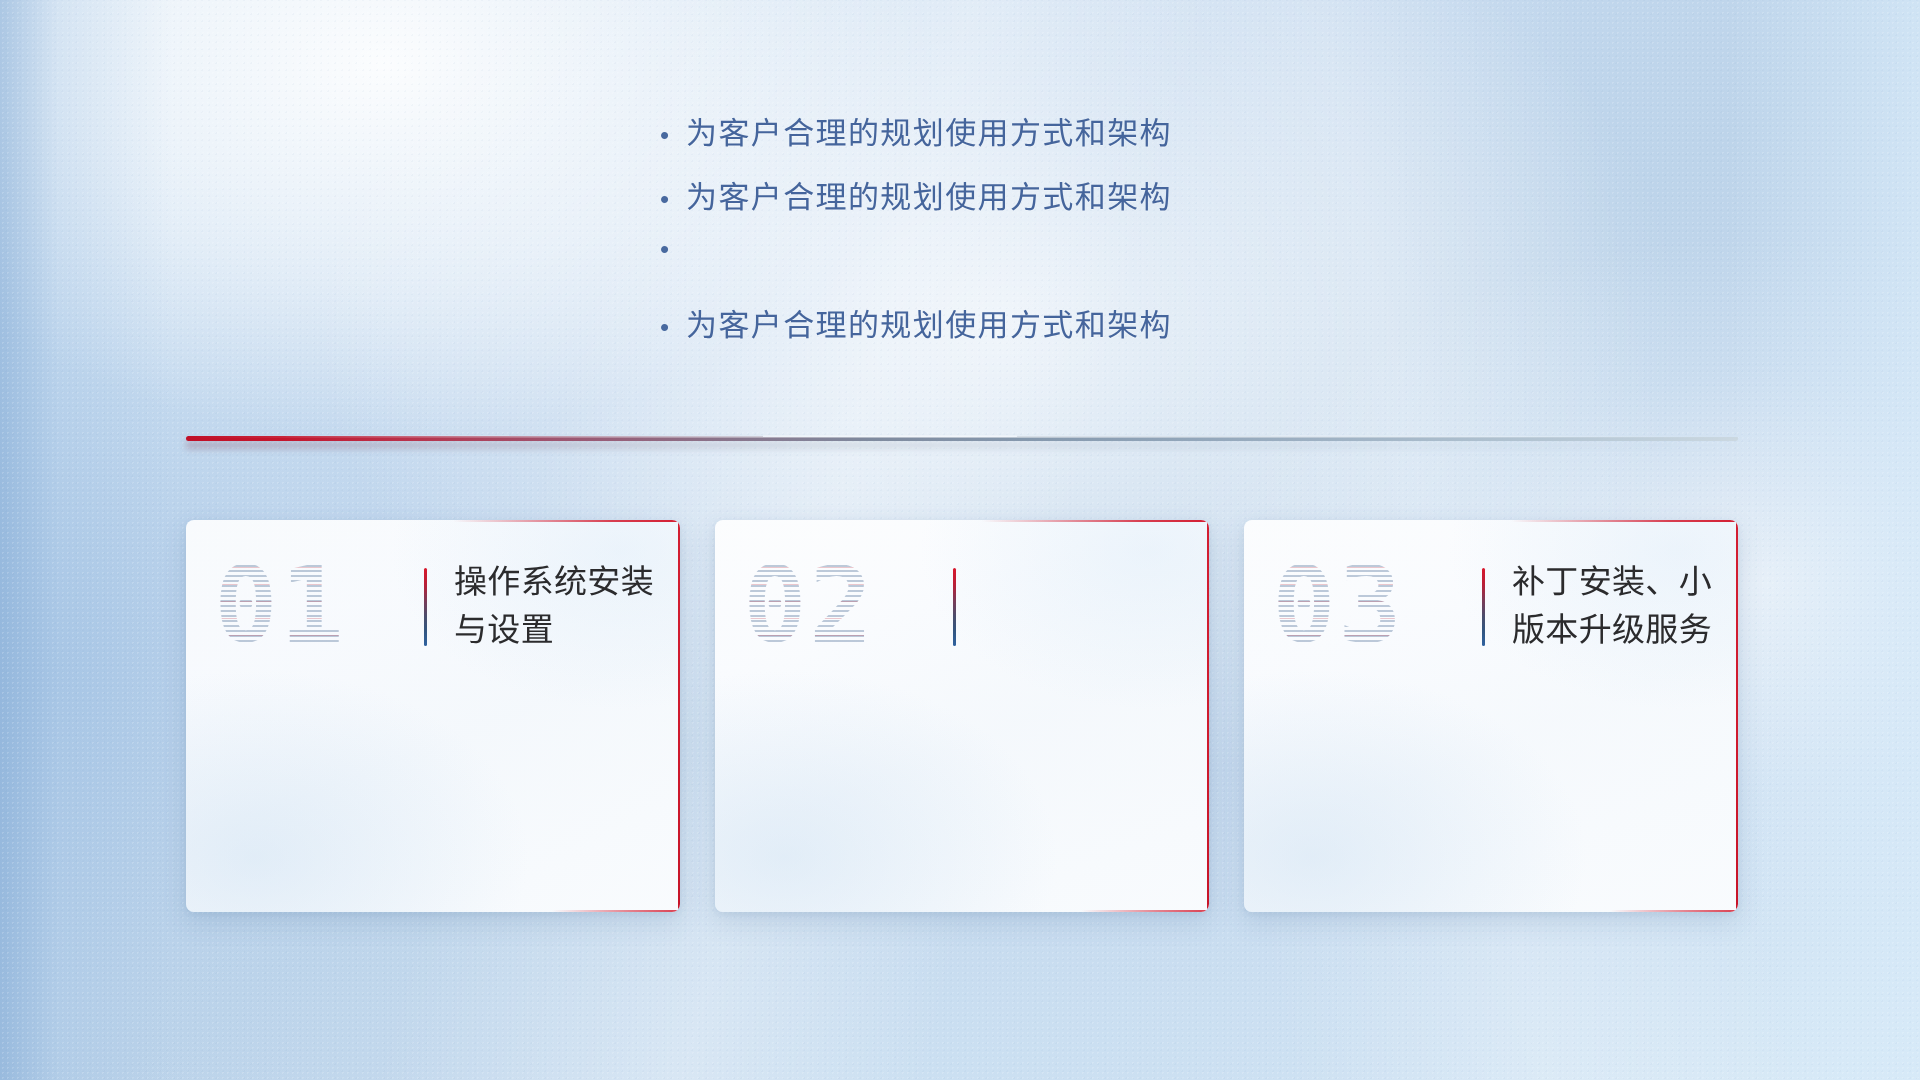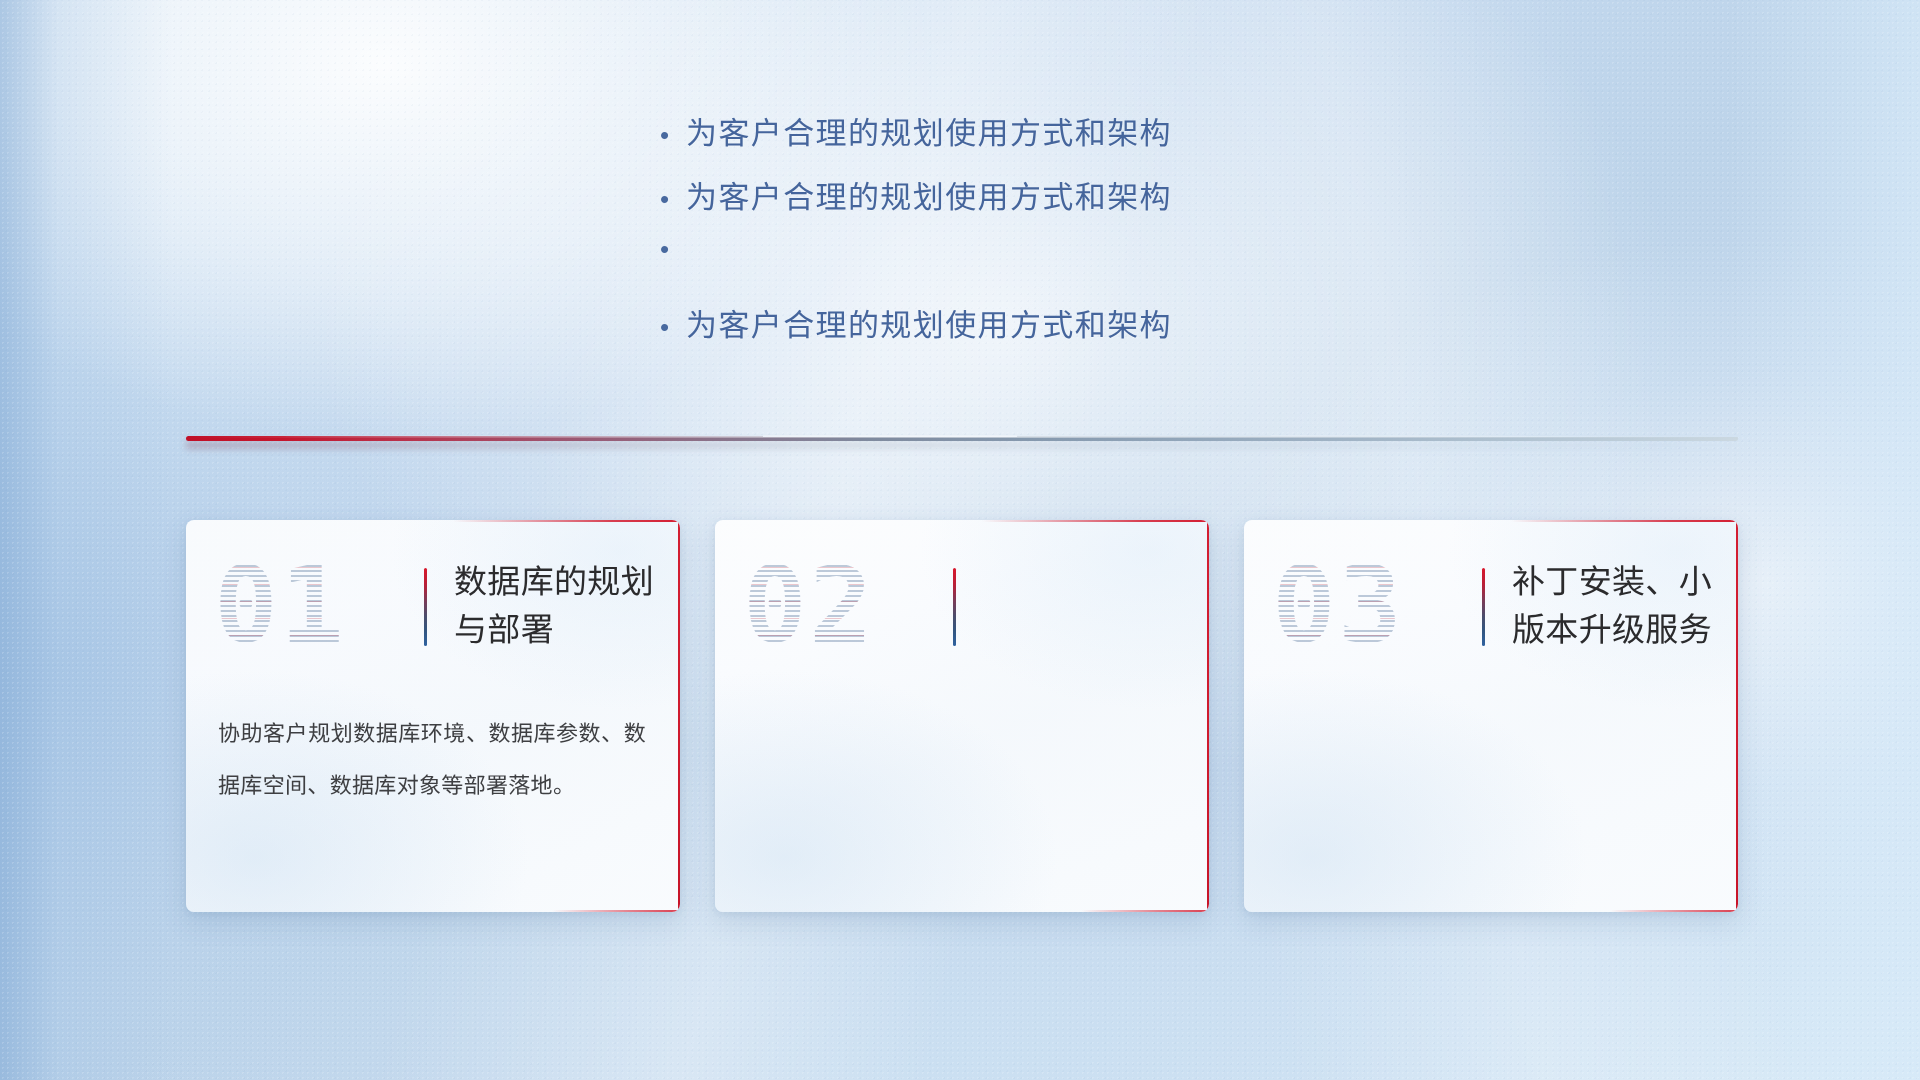--- a/index.html
+++ b/index.html
@@ -327,23 +327,22 @@
 
     <div class="card">
       <div class="card-inner-tint"></div>
       <div class="card-accent"></div>
       <div class="card-accent-top"></div>
       <div class="card-accent-bottom"></div>
       <div class="card-head">
         <div class="card-num">01</div>
         <div class="card-num-frag">01</div>
         <div class="card-rule"></div>
-        <div class="card-title">数据库的规划与部署</div>
+        <div class="card-title">操作系统安装与设置</div>
       </div>
-      <div class="card-body">协助客户规划数据库环境、数据库参数、数据库空间、数据库对象等部署落地。</div>
     </div>
 
     <div class="card">
       <div class="card-inner-tint"></div>
       <div class="card-accent"></div>
       <div class="card-accent-top"></div>
       <div class="card-accent-bottom"></div>
       <div class="card-head">
         <div class="card-num">02</div>
         <div class="card-num-frag">02</div>

